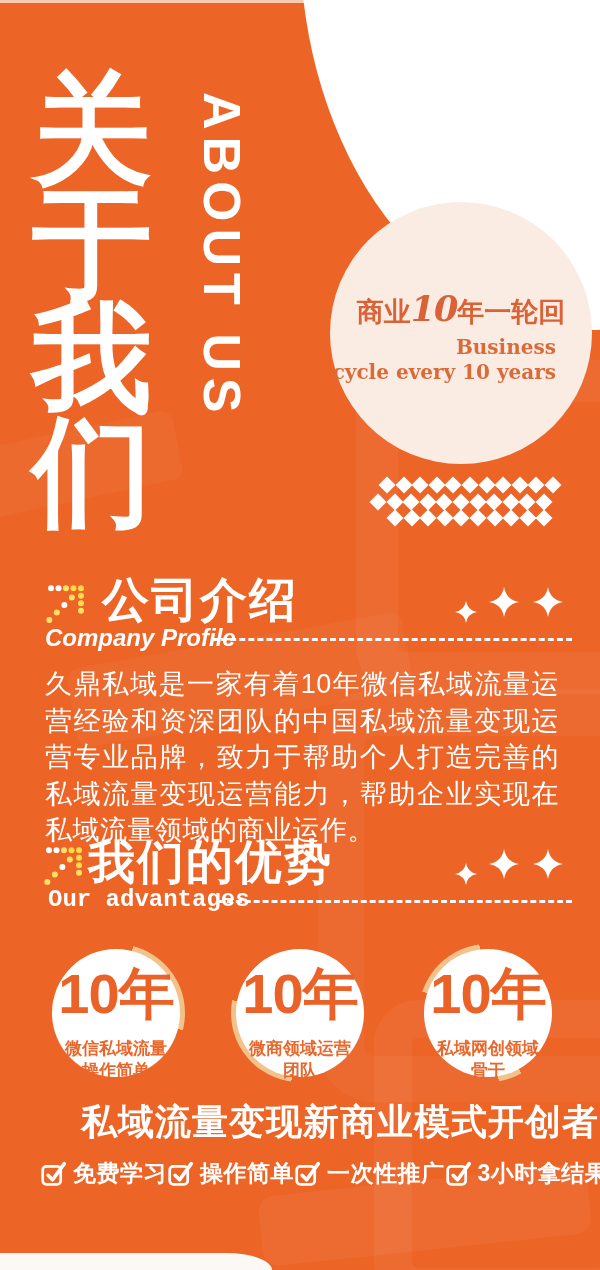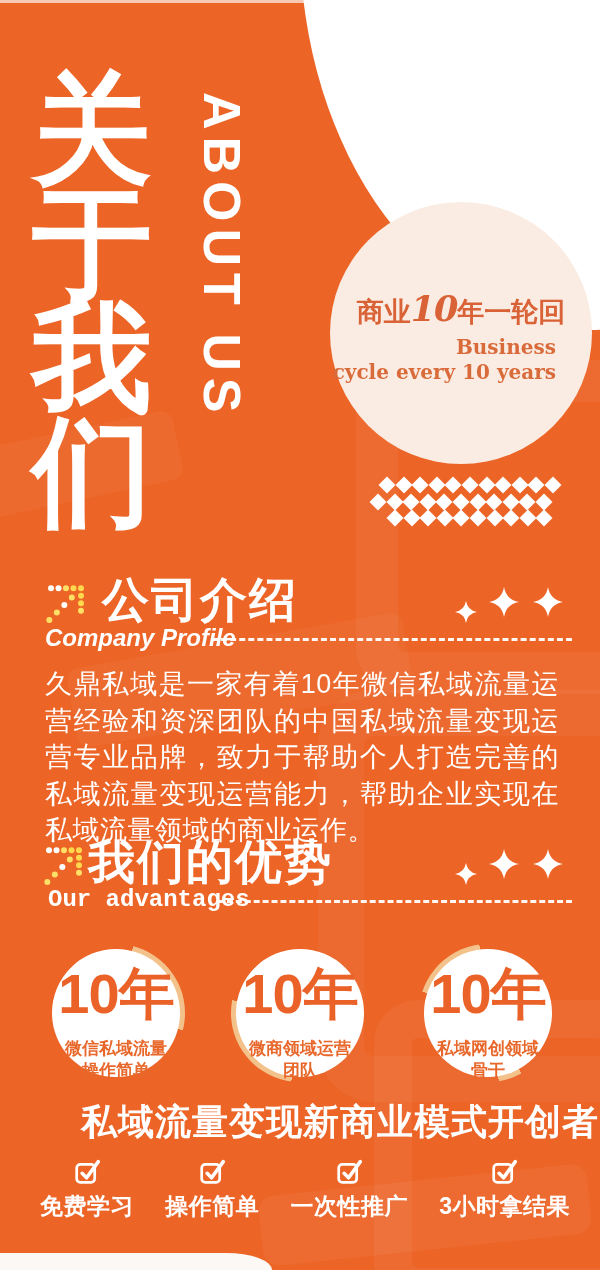--- a/index.html
+++ b/index.html
@@ -57,21 +57,21 @@
   .adv-big{font-size:56px;font-weight:bold;color:#EA6227;line-height:1;letter-spacing:-1px;}
   .adv-txt{margin-top:16px;font-size:17px;font-weight:bold;color:#E8682C;line-height:1.3;text-align:center;}
   .c1{left:47px;background:conic-gradient(transparent 0 4%,#F3C28A 4% 29%,transparent 29%);}
   .c2{left:231px;background:conic-gradient(transparent 0 52%,#F3C28A 52% 78%,transparent 78%);}
   .c3{left:419px;background:conic-gradient(transparent 0 42%,#F3C28A 42% 47.5%,transparent 47.5% 80%,#F3C28A 80% 98%,transparent 98%);}
   
   .headline{position:absolute;left:0;top:1098px;width:600px;z-index:5;text-align:center;
             color:#ffffff;font-weight:bold;font-size:36px;letter-spacing:1px;margin-left:40px;}
   .checklist{position:absolute;left:40px;right:30px;top:1158px;z-index:5;display:flex;
              justify-content:space-between;align-items:center;}
-  .chk-item{display:flex;align-items:center;gap:6px;flex-direction:column;}
+  .chk-item{display:flex;align-items:center;gap:6px;}
   .chk-item span{color:#ffffff;font-weight:bold;font-size:23px;letter-spacing:.5px;white-space:nowrap;}
   .bottom-white{position:absolute;left:0;bottom:0;width:272px;height:17px;background:#FBF8F5;
                 border-top-right-radius:46px 17px;z-index:6;}
 </style>
 </head>
 <body>
 
 <div class="poster">
 
   <div class="top-line"></div>

